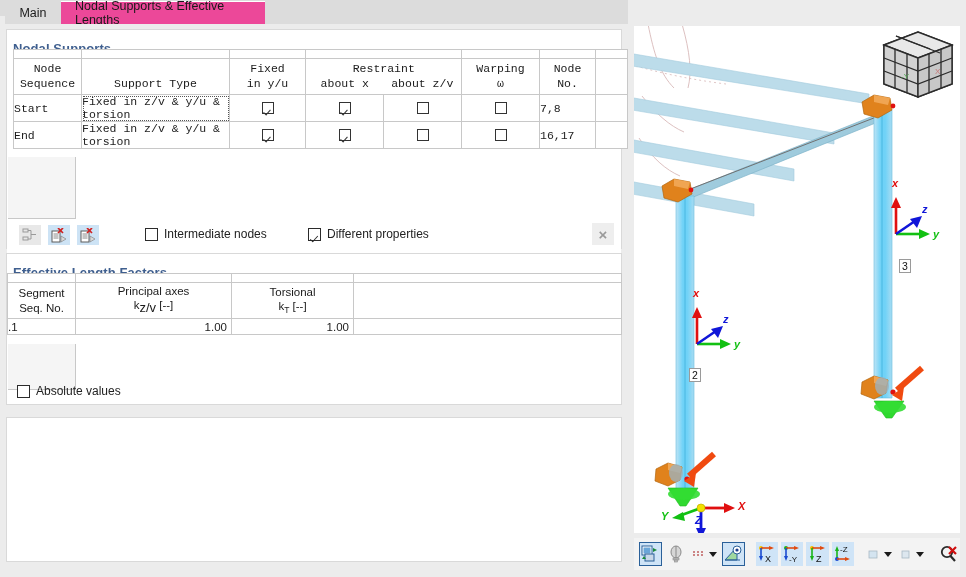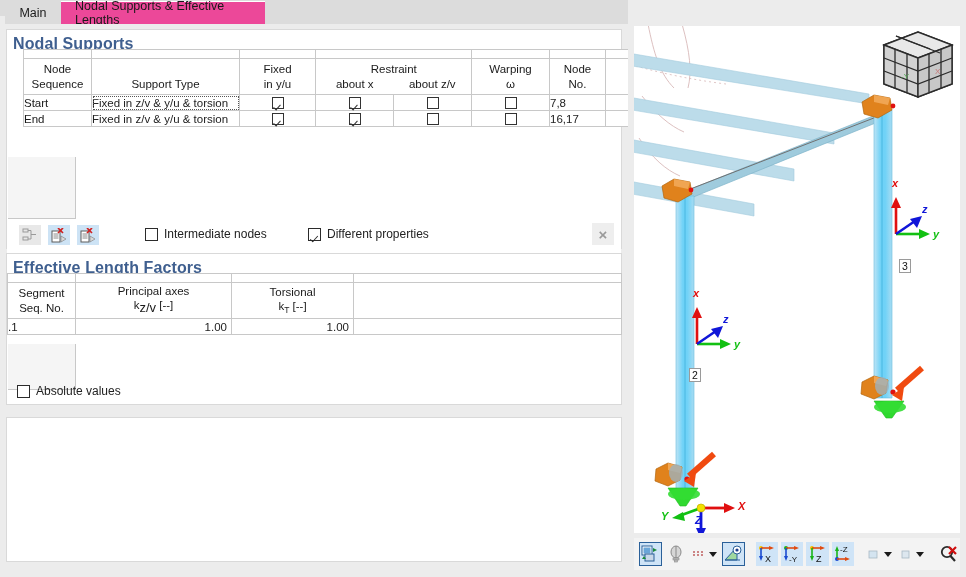--- a/index.html
+++ b/index.html
@@ -41,22 +41,22 @@
   .leftpanel {
     position: absolute; left: 0; top: 24px; width: 628px; height: 553px;
     background: #ececec;
   }
 
   .group {
     position: absolute; left: 6px; background: #ffffff;
     border: 1px solid #d9d9d9;
   }
   .group-title {
-    position: absolute; left: 6px; top: 5px;
-    font-size: 16px; font-weight: bold; color: #3f5f8f;
+    position: absolute; left: 6px; top: 11px;
+    font-size: 13px; font-weight: bold; color: #3f5f8f;
     letter-spacing: 0.1px;
   }
 
   
   #grp-nodal { top: 5px; width: 616px; height: 220px; }
   
   #grp-elf   { top: 229px; width: 616px; height: 152px; }
   
   #grp-blank { top: 393px; width: 616px; height: 145px; }
 
@@ -192,21 +192,21 @@
       <span>Nodal Supports &amp; Effective Lengths</span>
     </div>
     <div class="tabstrip-rest"></div>
   </div>
 
   <div class="leftpanel">
 
     <div class="group" id="grp-nodal">
       <div class="group-title">Nodal Supports</div>
 
-      <div style="position:absolute;left:16px;top:19px;width:614px;">
+      <div style="position:absolute;left:6px;top:19px;width:614px;font-family:Liberation Mono, monospace;">
         <table class="grid">
           <colgroup>
             <col style="width:68px">
             <col style="width:148px">
             <col style="width:76px">
             <col style="width:78px">
             <col style="width:78px">
             <col style="width:78px">
             <col style="width:56px">
             <col style="width:32px">

